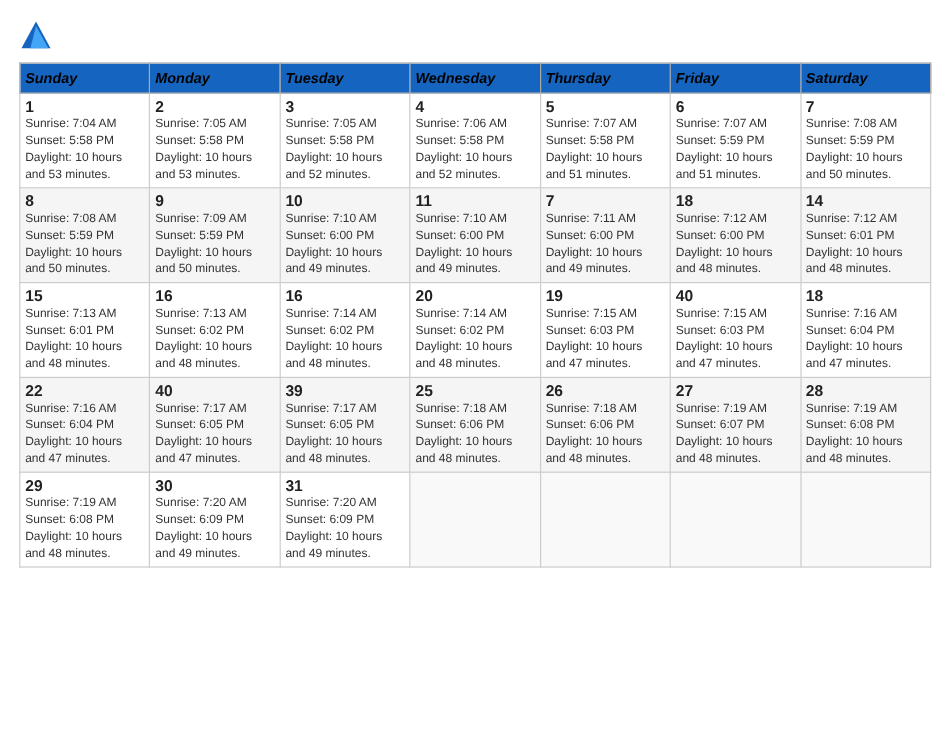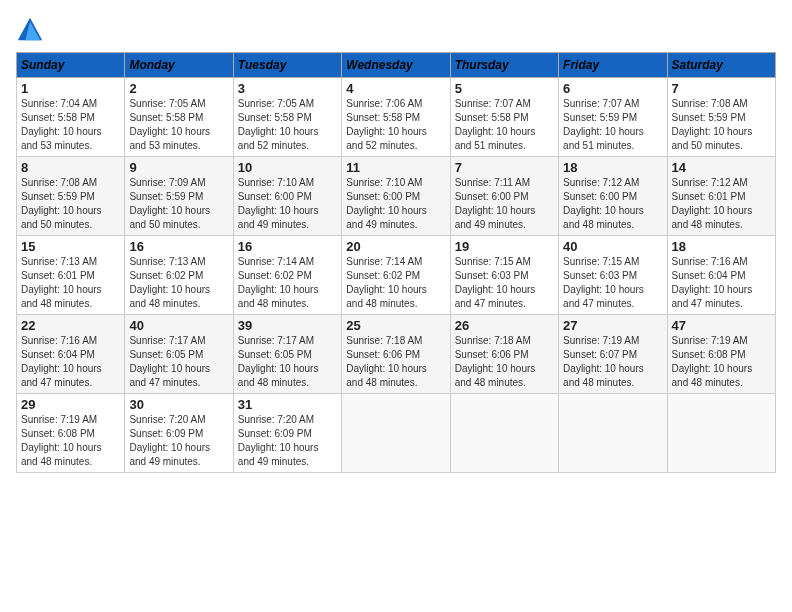--- a/index.html
+++ b/index.html
@@ -244,21 +244,21 @@
           </td>
           <td>
             <span class="day-num">26</span>
 <div class="day-info">Sunrise: 7:18 AM<br>Sunset: 6:06 PM<br>Daylight: 10 hours and 48 minutes.</div>
           </td>
           <td>
             <span class="day-num">27</span>
 <div class="day-info">Sunrise: 7:19 AM<br>Sunset: 6:07 PM<br>Daylight: 10 hours and 48 minutes.</div>
           </td>
           <td>
-            <span class="day-num">47</span>
+            <span class="day-num">28</span>
 <div class="day-info">Sunrise: 7:19 AM<br>Sunset: 6:08 PM<br>Daylight: 10 hours and 48 minutes.</div>
           </td>
         </tr>
         <tr>
           <td>
             <span class="day-num">29</span>
 <div class="day-info">Sunrise: 7:19 AM<br>Sunset: 6:08 PM<br>Daylight: 10 hours and 48 minutes.</div>
           </td>
           <td>
             <span class="day-num">30</span>

